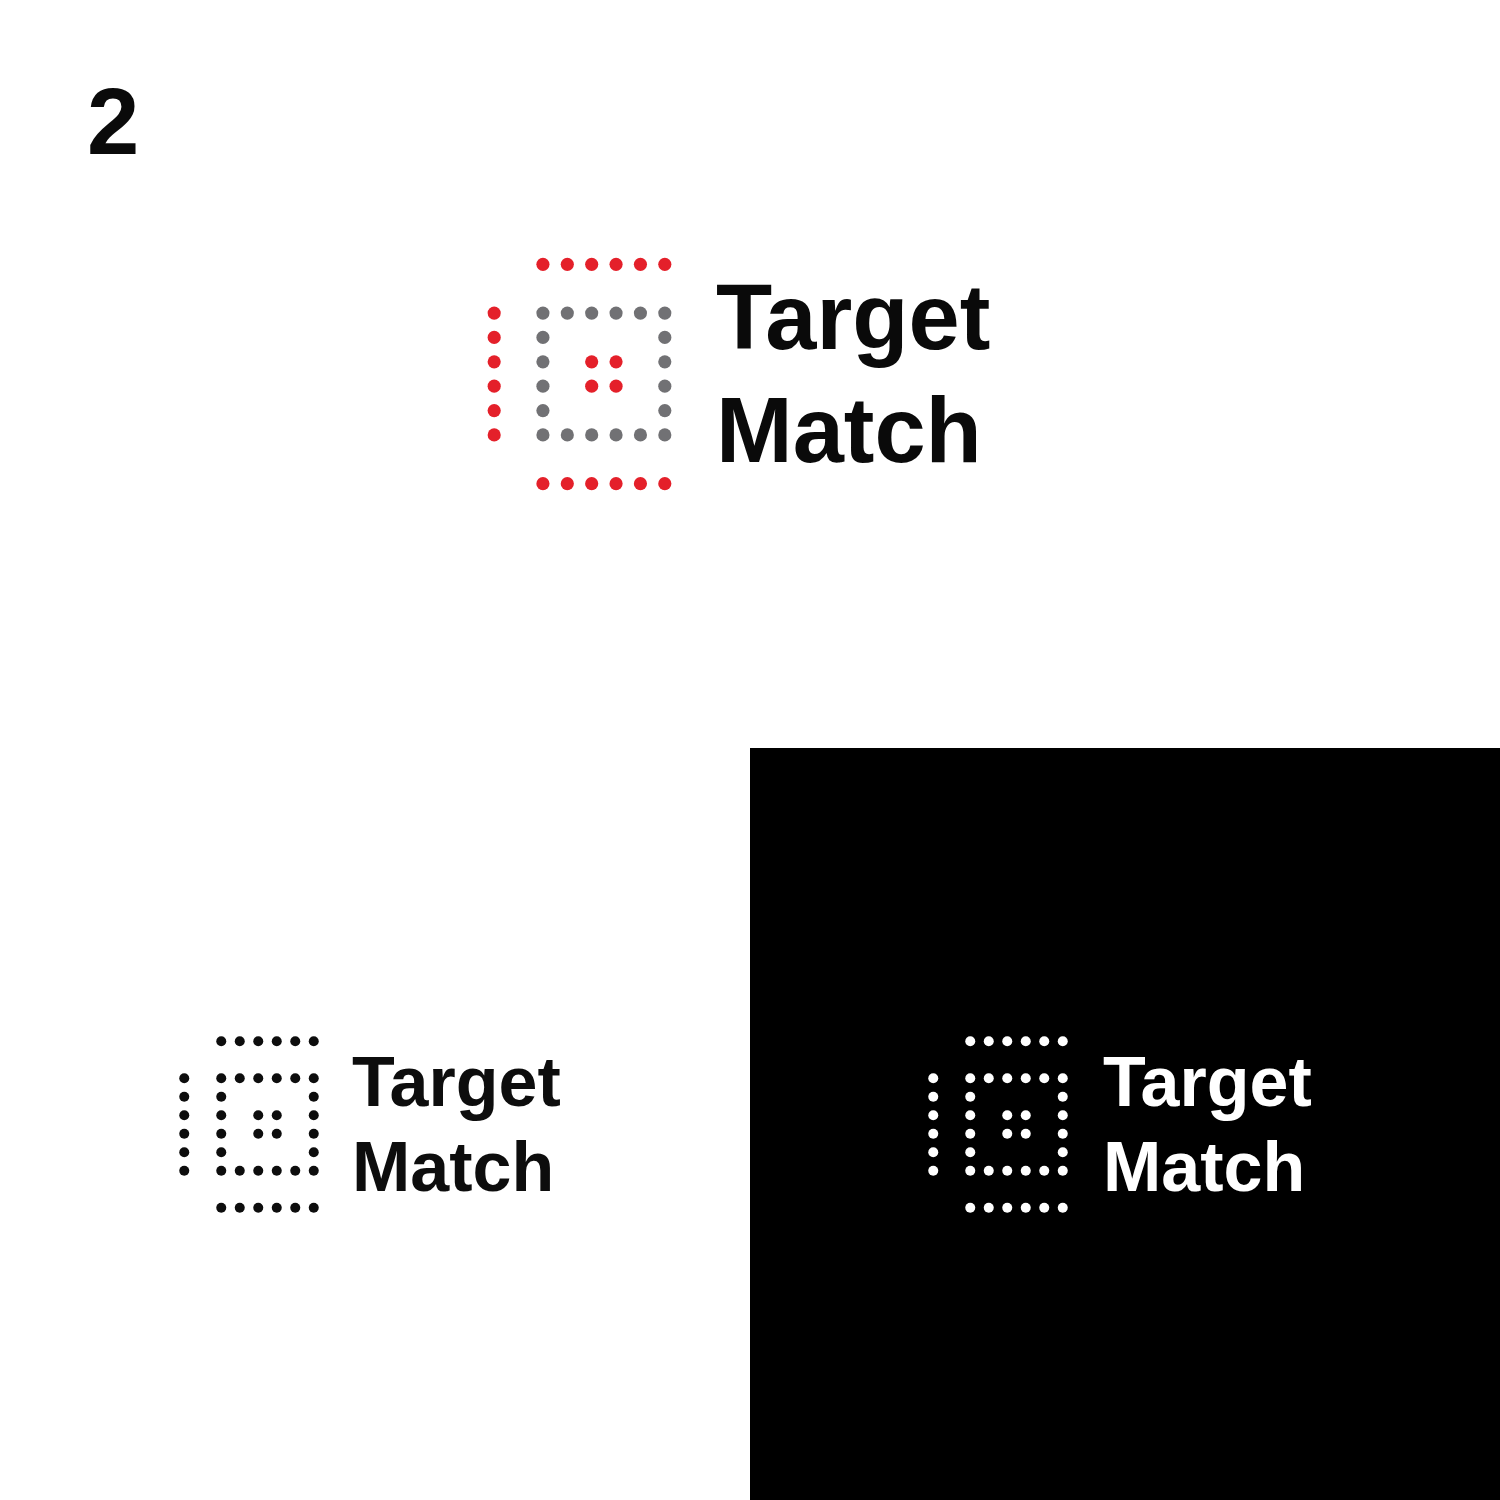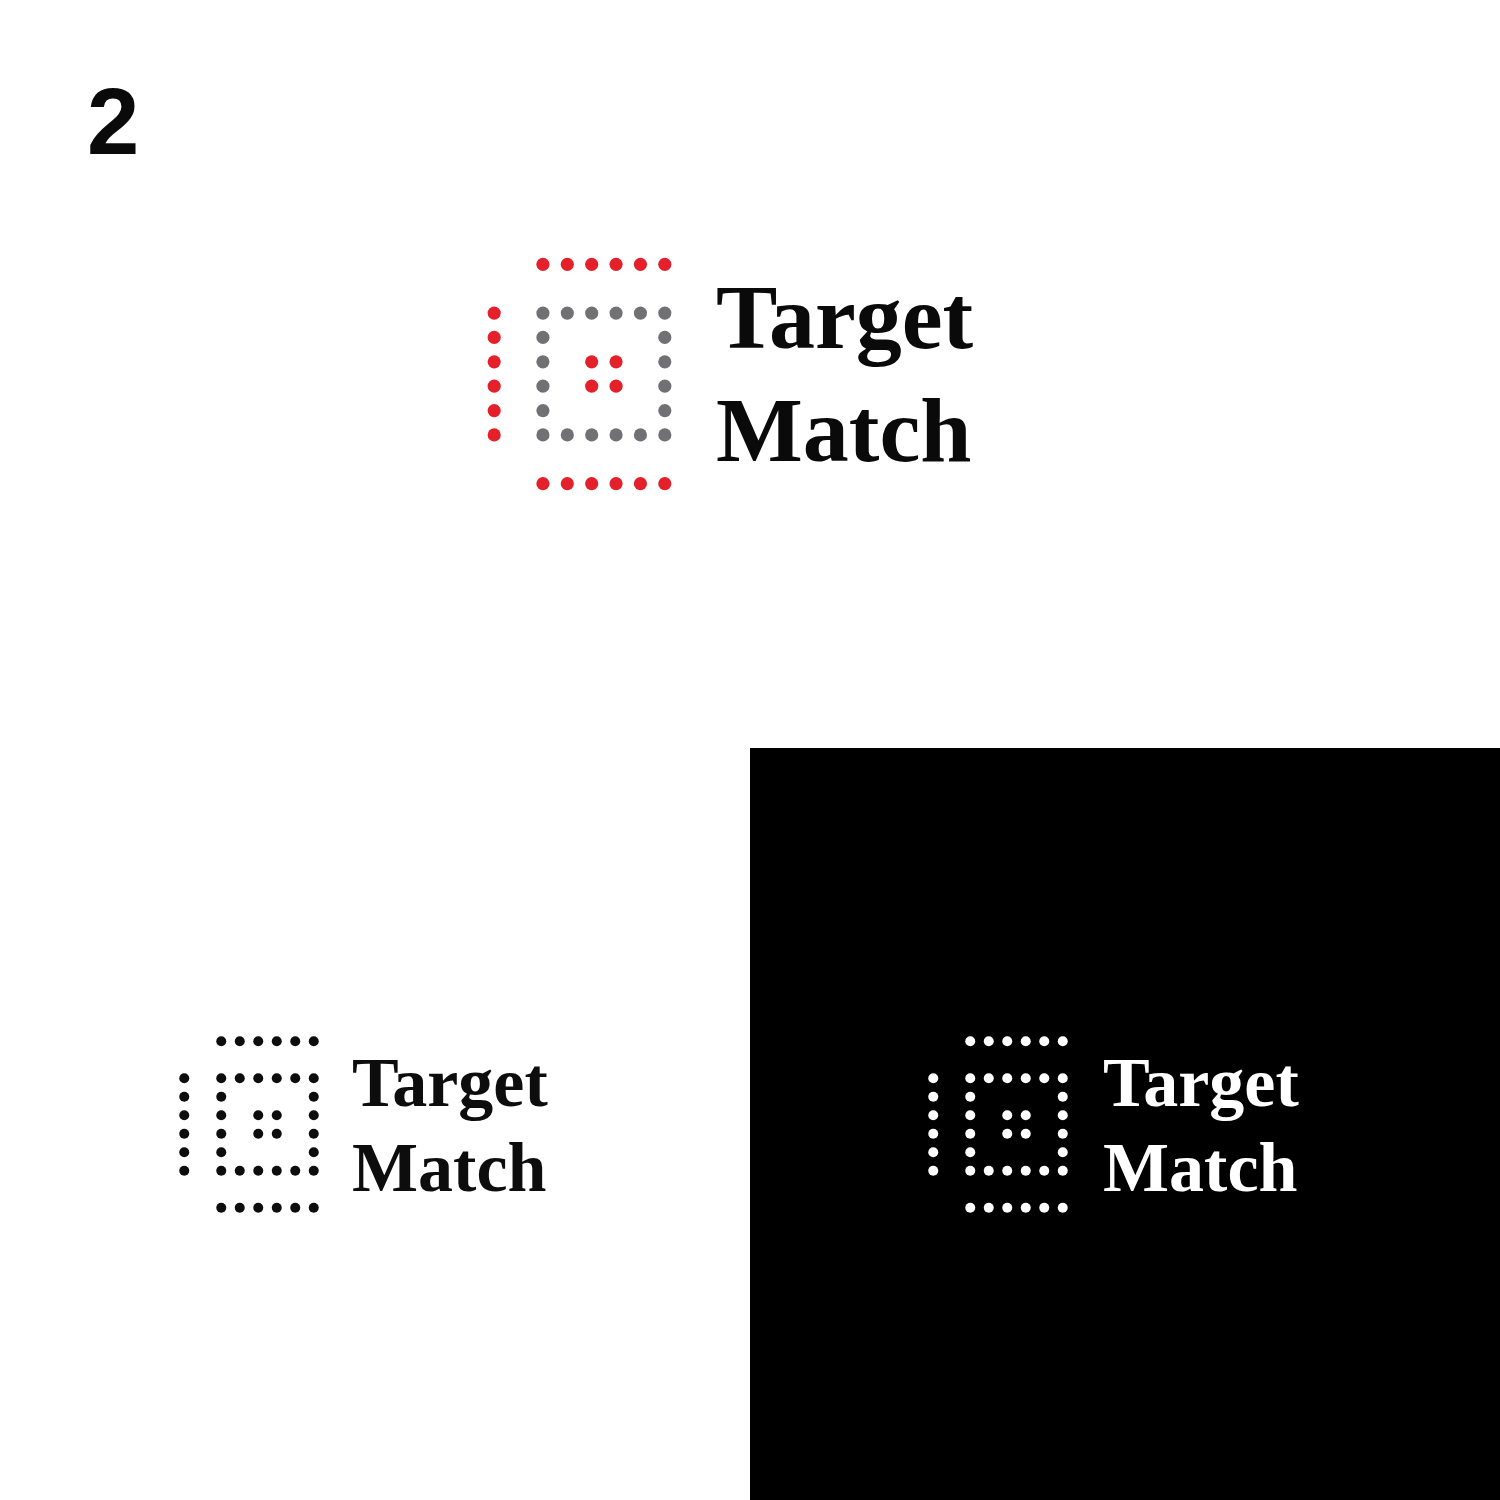--- a/index.html
+++ b/index.html
@@ -22,21 +22,21 @@
     line-height: 1;
     color: #0a0a0a;
   }
 
   
   .wordmark {
     font-weight: bold;
     letter-spacing: 0;
     white-space: nowrap;
   }
-  .wordmark .line { display: block; font-family: Liberation Serif, serif; }
+  .wordmark .line { display: block; }
 
   .wm-primary {
     left: 716px;
     top: 261px;
     font-size: 92px;
     line-height: 113px;
   }
   .wm-black {
     left: 352px;
     top: 1040px;

